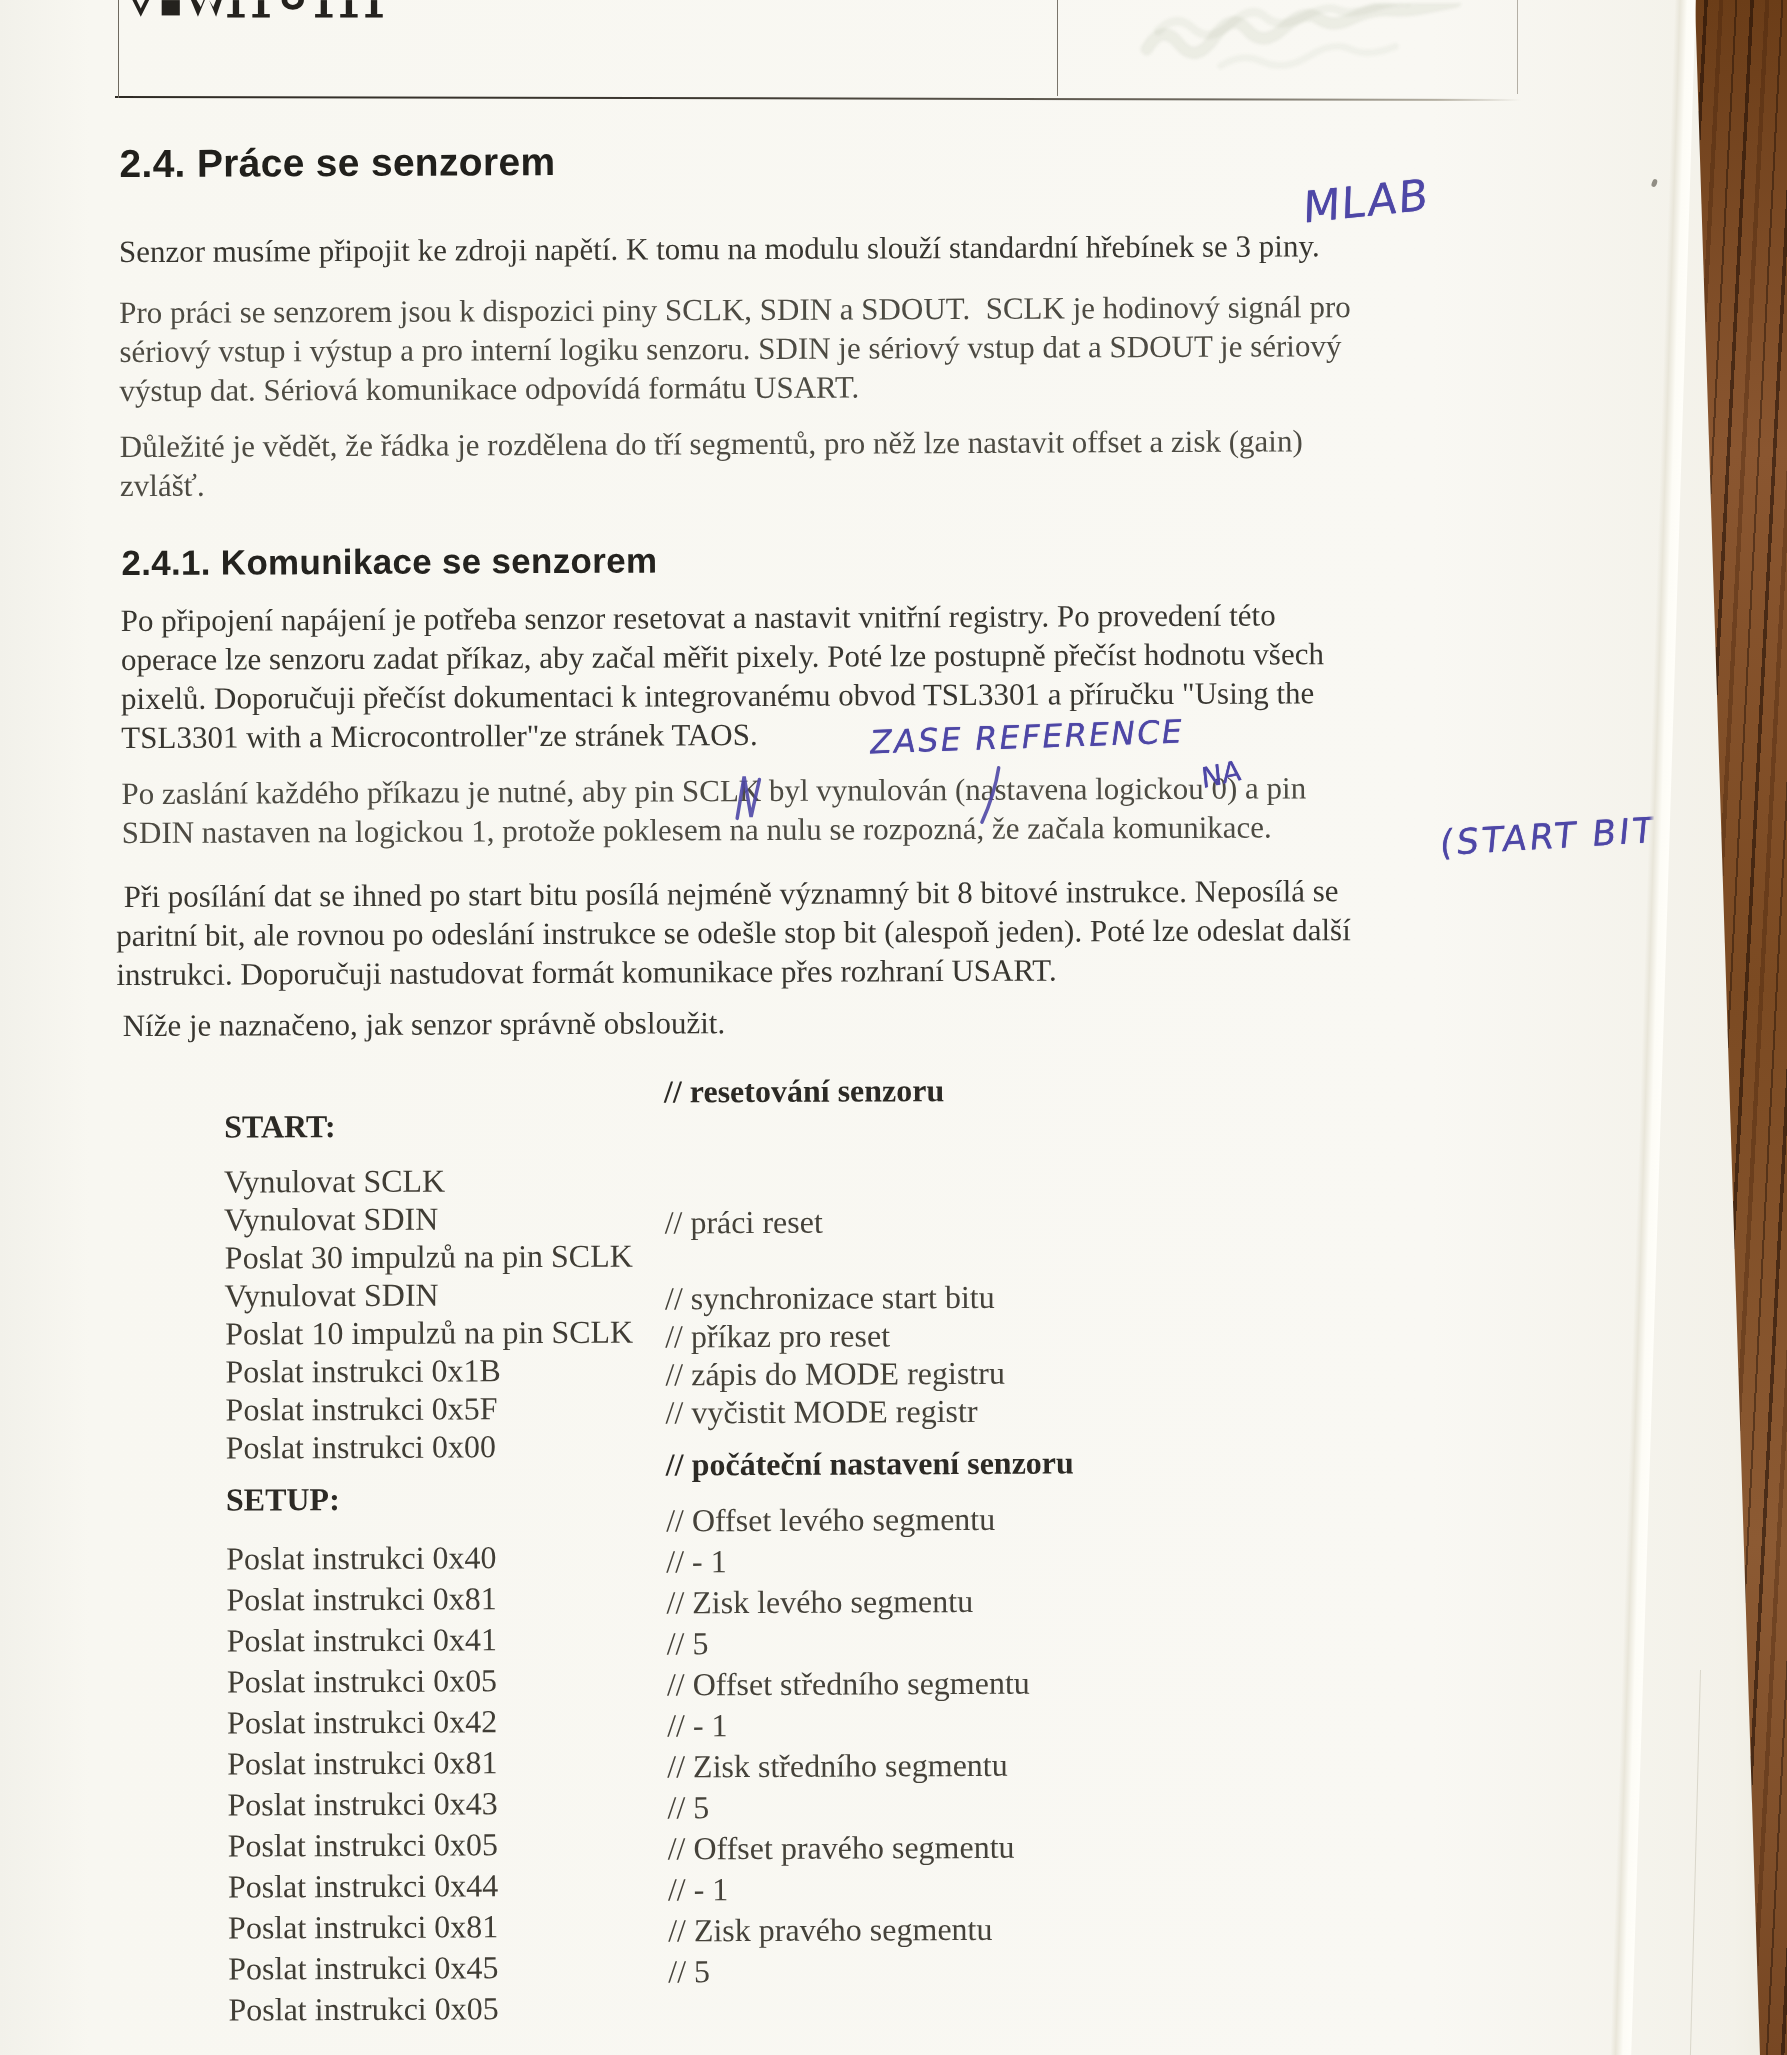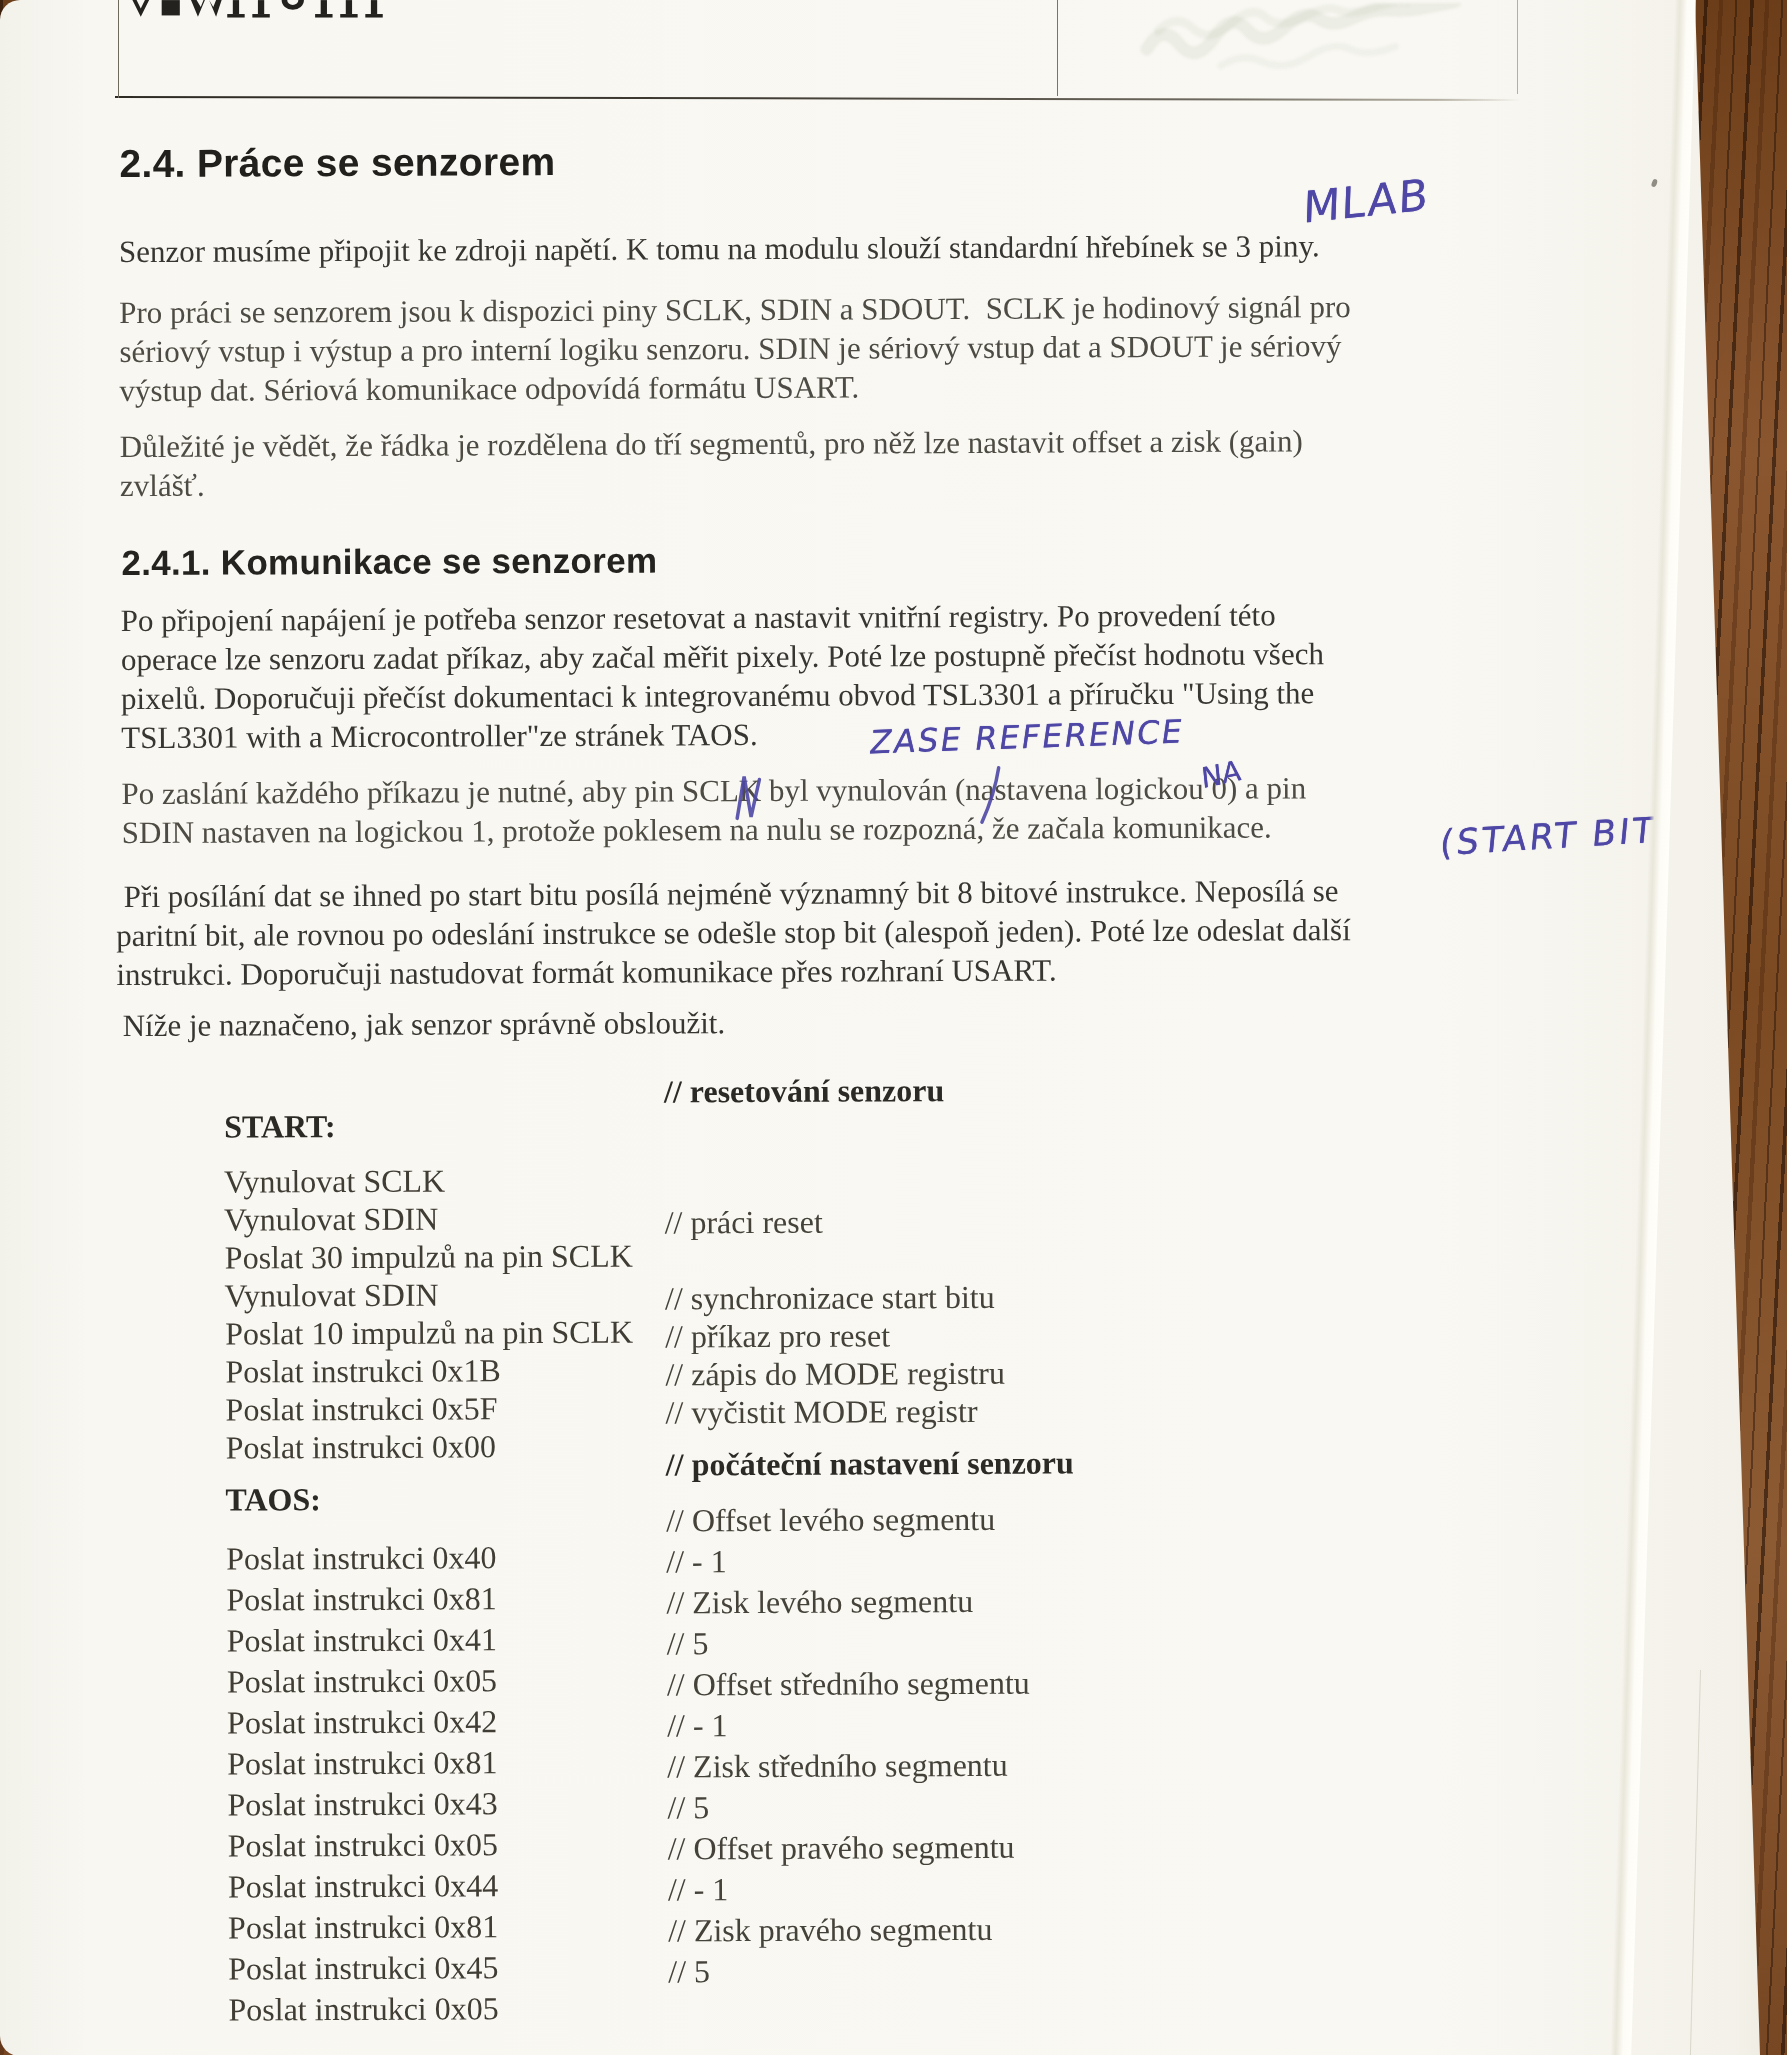--- a/index.html
+++ b/index.html
@@ -14,21 +14,20 @@
         rgba(20,8,2,.4) 31px 33px, rgba(0,0,0,0) 33px 46px),
       linear-gradient(180deg,#6b3d18 0%,#8a5630 22%,#7b4a22 48%,#8c5a33 75%,#774723 100%);
     font-family:"Liberation Serif", serif;
   }
 
   
   .paper{
     position:absolute;inset:0;
     clip-path:polygon(0 0, 1695px 0, 1760px 100%, 0 100%);
     background:linear-gradient(90deg,#f2f1ea 0%,#f8f7f1 5%,#f9f8f3 80%,#f3f1e9 97%,#eceade 100%);
-    border-radius:20px;
   }
   .paper-edge{
     position:absolute;left:1675px;top:-7px;width:21px;height:2081px;
     transform:rotate(1.8deg);transform-origin:top left;
     background:linear-gradient(90deg,rgba(236,233,222,0) 0%,#e9e6da 25%,#fdfcf6 60%,#fffef9 100%);
   }
   .crease{
     position:absolute;left:1700px;top:1670px;width:1.4px;height:388px;
     background:#d9d6ca;transform:rotate(1.5deg);transform-origin:top left;
   }
@@ -218,21 +217,21 @@
         </div>
         <div class="lrow">
           <span class="cmd">Poslat instrukci 0x5F</span>
           <span class="cmt">// zápis do MODE registru</span>
         </div>
         <div class="lrow">
           <span class="cmd">Poslat instrukci 0x00</span>
           <span class="cmt">// vyčistit MODE registr</span>
         </div>
         <div class="lrow head gap">
-          <span class="cmd">TAOS:</span>
+          <span class="cmd">SETUP:</span>
           <span class="cmt">// počáteční nastavení senzoru</span>
         </div>
         <div class="lrow first s">
           <span class="cmd">Poslat instrukci 0x40</span>
           <span class="cmt">// Offset levého segmentu</span>
         </div>
         <div class="lrow s">
           <span class="cmd">Poslat instrukci 0x81</span>
           <span class="cmt">// - 1</span>
         </div>

